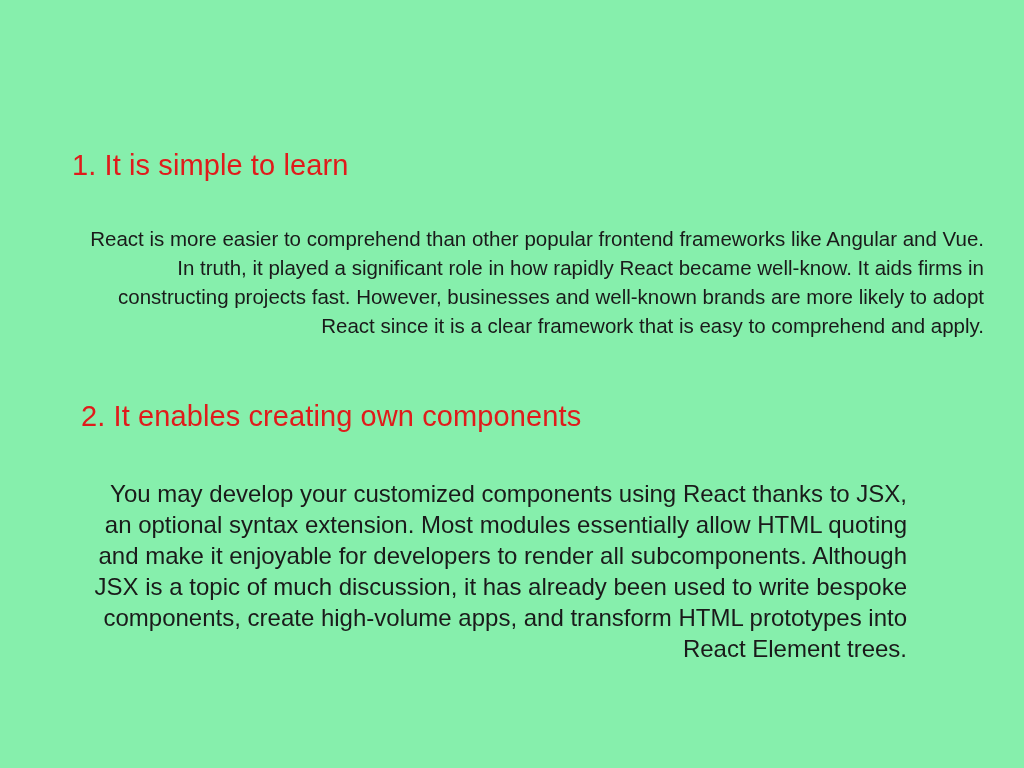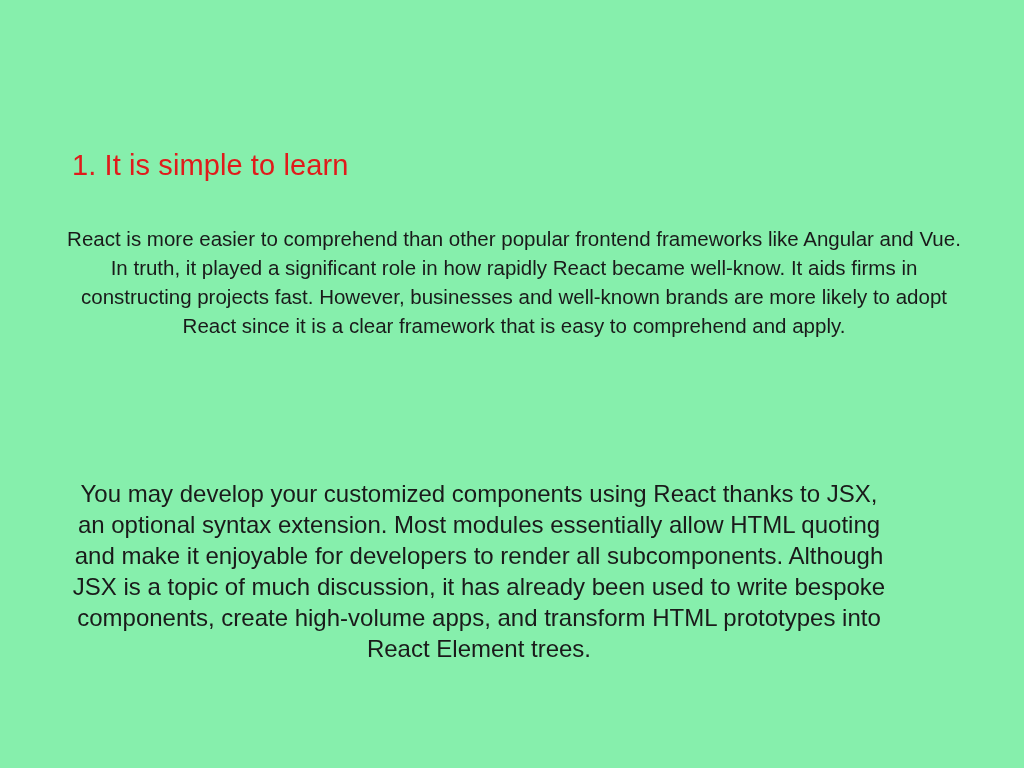--- a/index.html
+++ b/index.html
@@ -26,21 +26,22 @@
     font-weight: 400;
     line-height: 1.18;
     letter-spacing: 0.1px;
     white-space: nowrap;
   }
 
   .body-text {
     position: absolute;
     color: #1a1a1a;
     font-weight: 400;
-    text-align: center;
+    text-align: right;
+    margin-left: 17px;
   }
 
   
   #heading-1 {
     left: 72px;
     top: 124px;
   }
   #paragraph-1 {
     left: 61px;
     top: 203px;
@@ -64,16 +65,17 @@
 </style>
 </head>
 <body>
 
 <div class="slide">
 
   <h2 class="heading" id="heading-1">1. It is simple to learn</h2>
 
   <p class="body-text" id="paragraph-1">React is more easier to comprehend than other popular frontend frameworks like Angular and Vue. In truth, it played a significant role in how rapidly React became well-know. It aids firms in constructing projects fast. However, businesses and well-known brands are more likely to adopt React since it is a clear framework that is easy to comprehend and apply.</p>
 
+  <h2 class="heading" id="heading-2">2. It enables creating own components</h2>
 
   <p class="body-text" id="paragraph-2">You may develop your customized components using React thanks to JSX, an optional syntax extension. Most modules essentially allow HTML quoting and make it enjoyable for developers to render all subcomponents. Although JSX is a topic of much discussion, it has already been used to write bespoke components, create high-volume apps, and transform HTML prototypes into React Element trees.</p>
 
 </div>
 
 </body></html>

